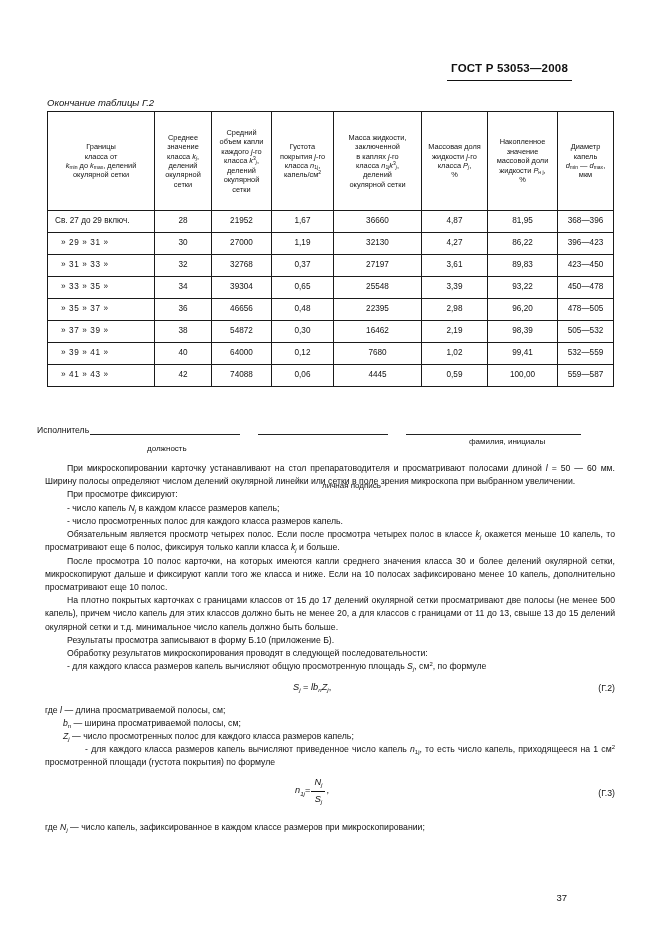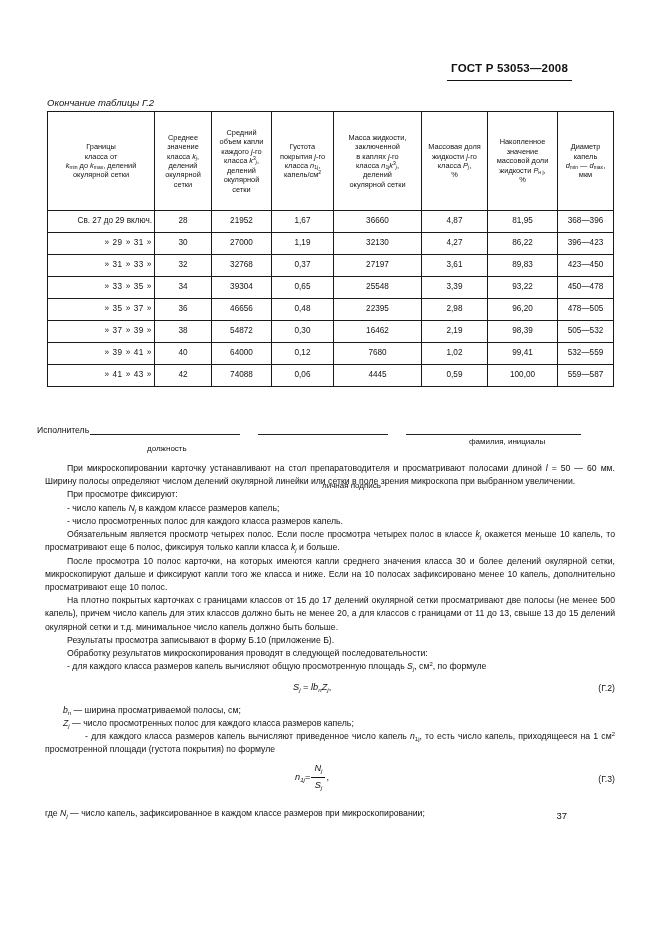--- a/index.html
+++ b/index.html
@@ -78,21 +78,21 @@
     font-weight: normal;
     height: 92px;
     padding: 3px 3px;
   }
   table.main td {
     height: 15px;
     font-size: 8.2px;
     padding: 3px 2px;
   }
   table.main td.c-bounds {
-    text-align: right;
+    text-align: left;
     padding-left: 7px;
     white-space: nowrap;
   }
   table.main td.c-bounds.indented {
     padding-left: 13px;
     letter-spacing: 0.6px;
   }
   table.main td.c-sum {
     text-align: left;
     padding-left: 22px;
@@ -216,21 +216,21 @@
   }
   .wherelist p.sub-item {
     text-indent: 0;
     padding-left: 18px;
   }
 
   
   .page-number {
     position: absolute;
     right: 45px;
-    top: 810px;
+    top: 892px;
     font-size: 9.5px;
     font-weight: normal;
   }
 </style>
 </head>
 <body>
 
 <div class="page">
 
   <div class="doc-header">
@@ -434,20 +434,21 @@
     <p class="ind">Обработку результатов микроскопирования проводят в следующей последовательности:</p>
 
     <p class="dash"><span>- для каждого класса размеров капель вычисляют общую просмотренную площадь </span><span class="ital">S</span><sub class="ital">j</sub><span>, см</span><sup>2</sup><span>, по формуле</span></p>
 
     <div class="formula-block">
       <span class="formula-body"><span>S</span><sub>j</sub><span style="font-style:normal"> = </span><span>lb</span><sub>п</sub><span>Z</span><sub>j</sub><span style="font-style:normal">,</span></span>
       <span class="formula-num">(Г.2)</span>
     </div>
 
     <div class="wherelist">
+      <p><span>где </span><span class="ital">l</span><span> — длина просматриваемой полосы, см;</span></p>
       <p class="sub-item"><span class="ital">b</span><sub>п</sub><span> — ширина просматриваемой полосы, см;</span></p>
       <p class="sub-item"><span class="ital">Z</span><sub class="ital">j</sub><span> — число просмотренных полос для каждого класса размеров капель;</span></p>
     </div>
 
     <p class="dash" style="text-indent:40px"><span>- для каждого класса размеров капель вычисляют приведенное число капель </span><span class="ital">n</span><sub>1j</sub><span>, то есть число капель, приходящееся на 1 см</span><sup>2</sup><span> просмотренной площади (густота покрытия) по формуле</span></p>
 
     <div class="formula-block tall">
       <span class="formula-body frac-holder"><span class="eqline">n</span><sub>1j</sub><span class="eqline" style="font-style:normal"> = </span><span class="frac"><span class="num"><span>N</span><sub>j</sub></span><span class="den"><span>S</span><sub>j</sub></span></span><span class="eqline" style="font-style:normal">,</span></span>
       <span class="formula-num" style="top:8px">(Г.3)</span>
     </div>

